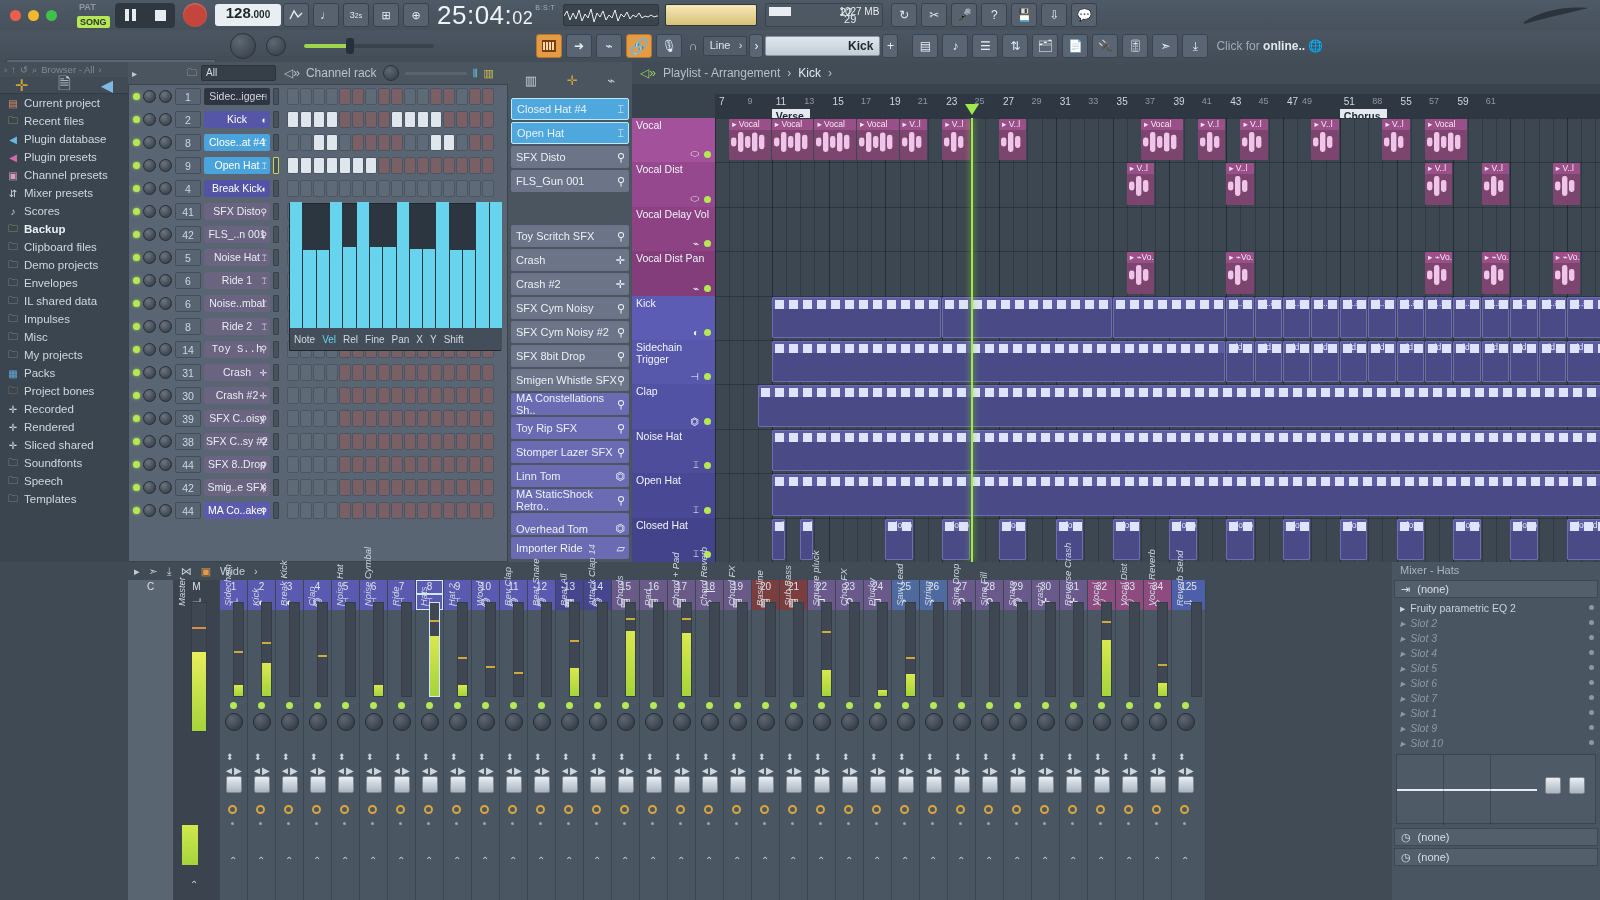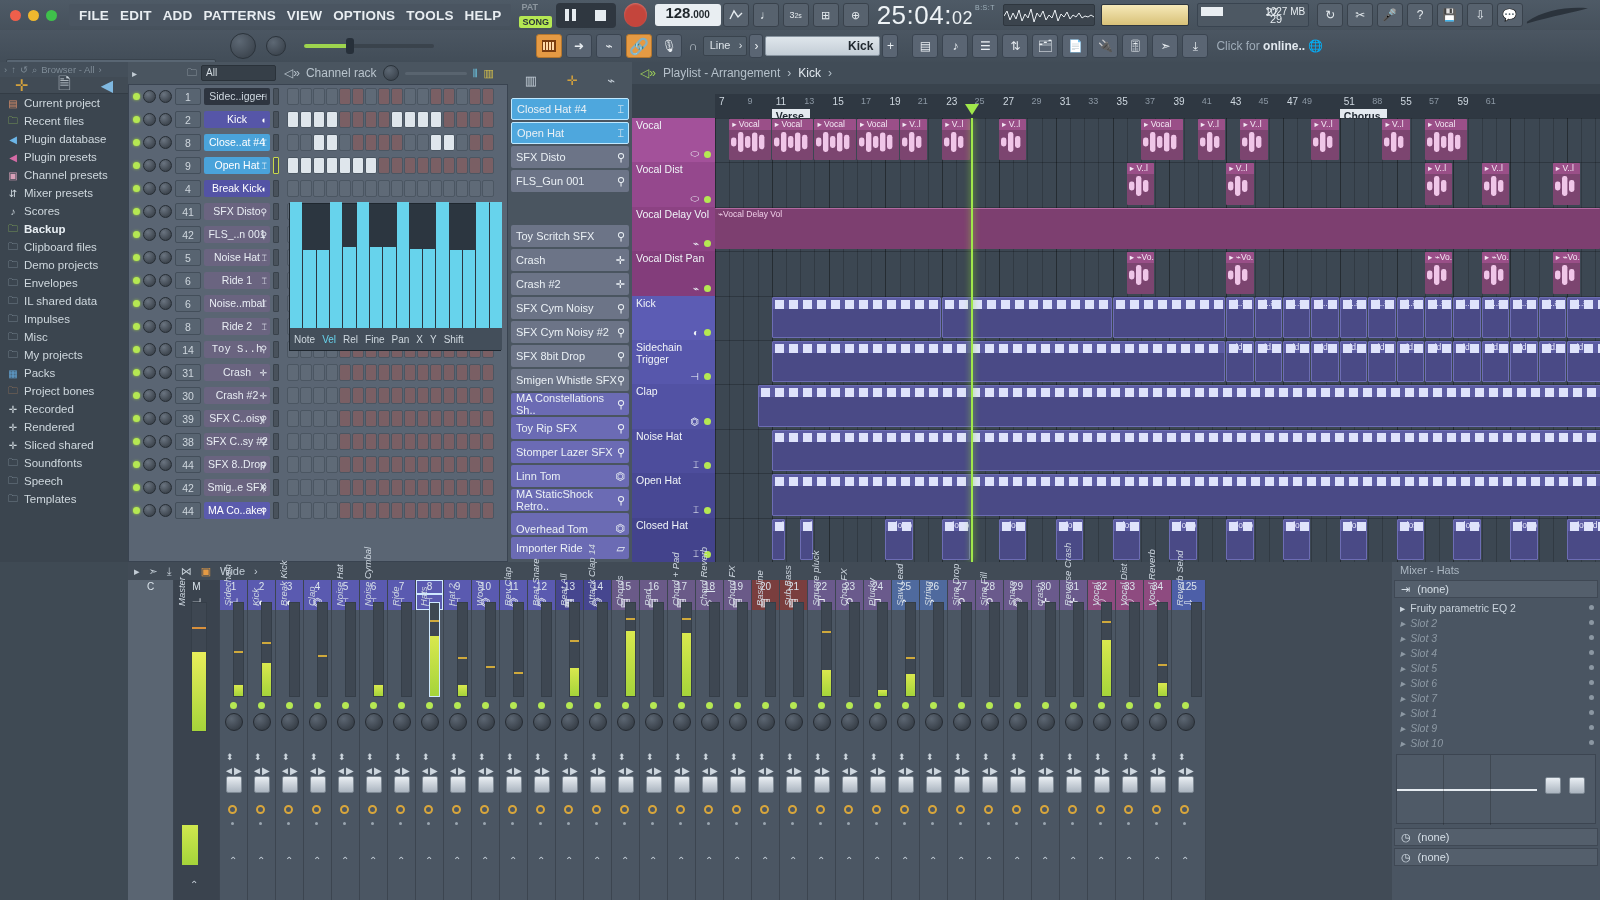--- a/index.html
+++ b/index.html
@@ -186,30 +186,20 @@
 </style>
 </head>
 <body>
 
 <div id="topbar">
   <div class="traffic">
     <div class="tl r"></div>
     <div class="tl y"></div>
     <div class="tl g"></div>
   </div>
-  <div id="menu">
-      <span>FILE</span>
-      <span>EDIT</span>
-      <span>ADD</span>
-      <span>PATTERNS</span>
-      <span>VIEW</span>
-      <span>OPTIONS</span>
-      <span>TOOLS</span>
-      <span>HELP</span>
-    </div>
 
   <div class="patsong">
     <div class="pat">PAT</div>
     <div class="song">SONG</div>
   </div>
   <div class="transport">
     <div>
       <svg width="11" height="12" viewBox="0 0 11 12">
           <rect x="0" y="0" width="4" height="12" fill="#e6ecf0"></rect>
           <rect x="7" y="0" width="4" height="12" fill="#e6ecf0"></rect>
@@ -1383,23 +1373,20 @@
           </svg></div>
       </div>
       <div class="clip vclip" style="left: 837.8px; width: 27.4px; top: 45.4px; height: 41.4px;">
         <div class="ch">▸ V..l</div>
         <div class="wv"><svg width="22.4" height="20">
             <rect x="0" y="5.5" width="5.4" height="9" rx="2.4" fill="#f0c6e8"></rect>
             <rect x="7" y="0.04584354251142386" width="5.4" height="19.908312914977152" rx="2.4" fill="#f0c6e8"></rect>
             <rect x="14" y="4.0945239388524275" width="5.4" height="11.810952122295145" rx="2.4" fill="#f0c6e8"></rect>
           </svg></div>
       </div>
-      <div class="clip autoclip" style="left: 0px; width: 885px; top: 89.8px; height: 41.4px;">
-        <div style="font-size:8.5px;padding-left:3px;color:#f0cfe8">⌁Vocal Delay Vol</div>
-      </div>
       <div class="clip vclip" style="left: 411.8px; width: 27.4px; top: 134.2px; height: 41.4px;">
         <div class="ch">▸ ⌁Vo..n</div>
         <div class="wv"><svg width="22.4" height="20">
             <rect x="0" y="5.5" width="5.4" height="9" rx="2.4" fill="#f0c6e8"></rect>
             <rect x="7" y="0.04584354251142386" width="5.4" height="19.908312914977152" rx="2.4" fill="#f0c6e8"></rect>
             <rect x="14" y="4.0945239388524275" width="5.4" height="11.810952122295145" rx="2.4" fill="#f0c6e8"></rect>
           </svg></div>
       </div>
       <div class="clip vclip" style="left: 511.2px; width: 27.4px; top: 134.2px; height: 41.4px;">
         <div class="ch">▸ ⌁Vo..n</div>

